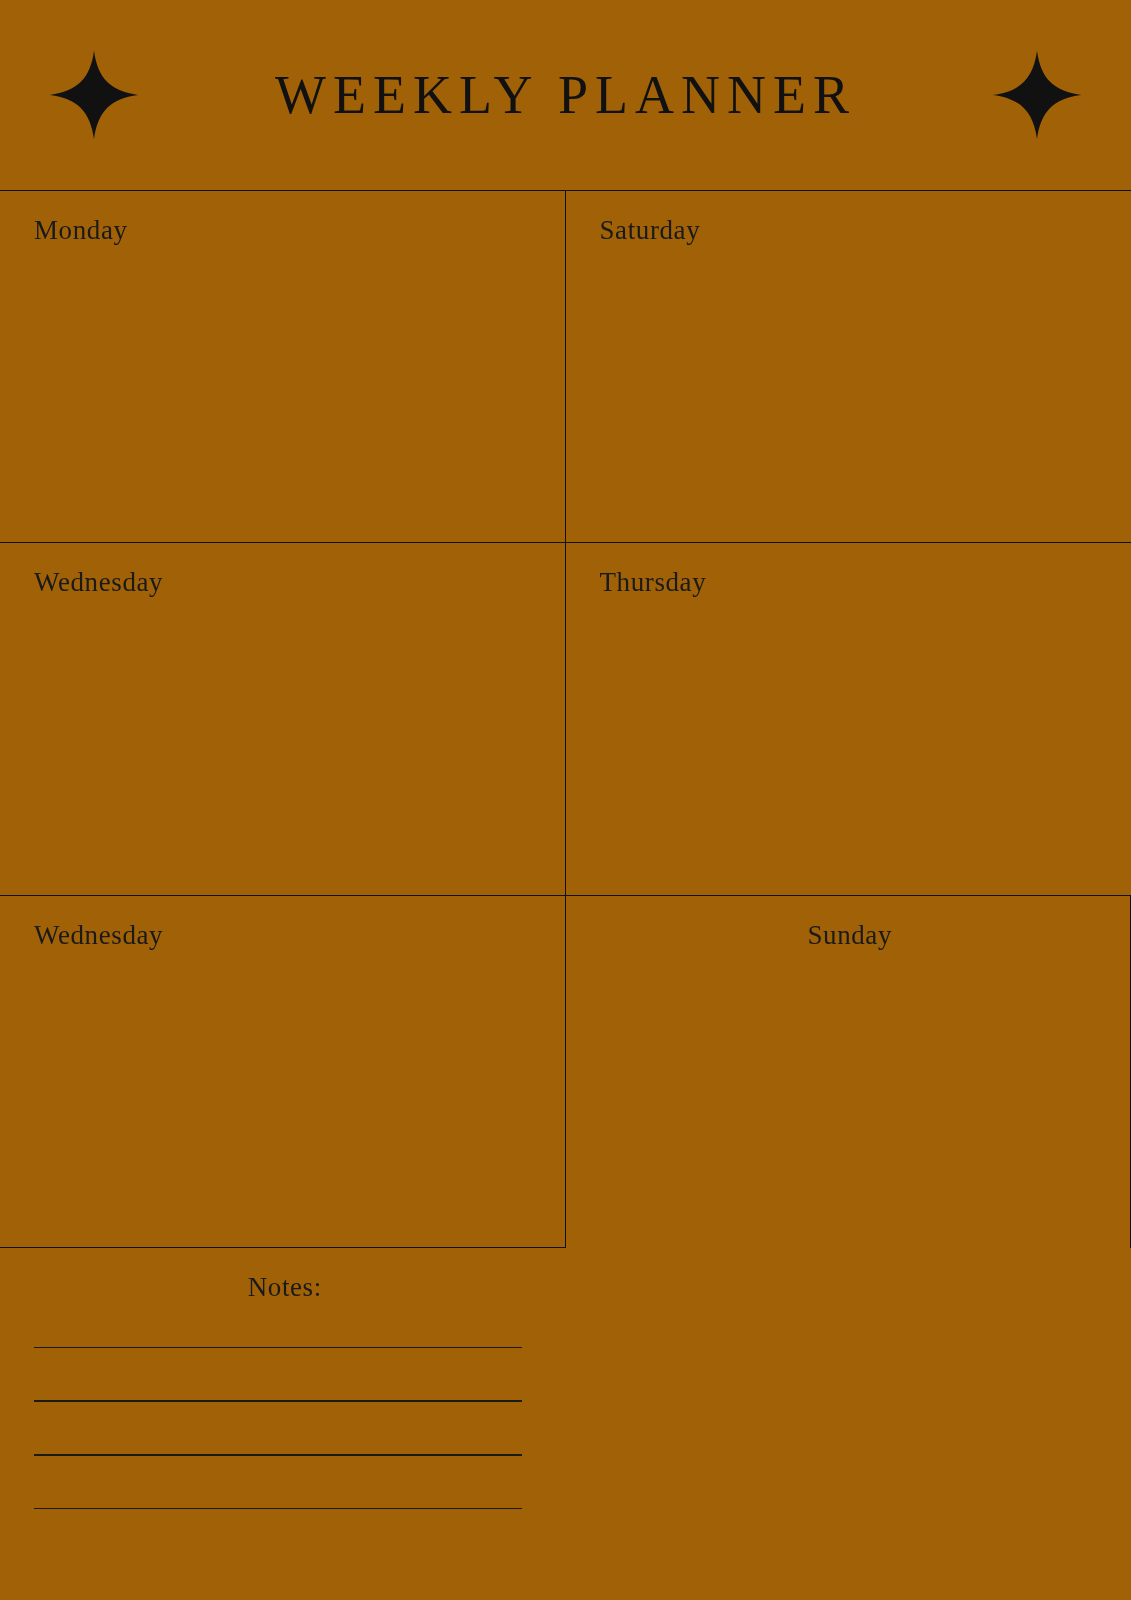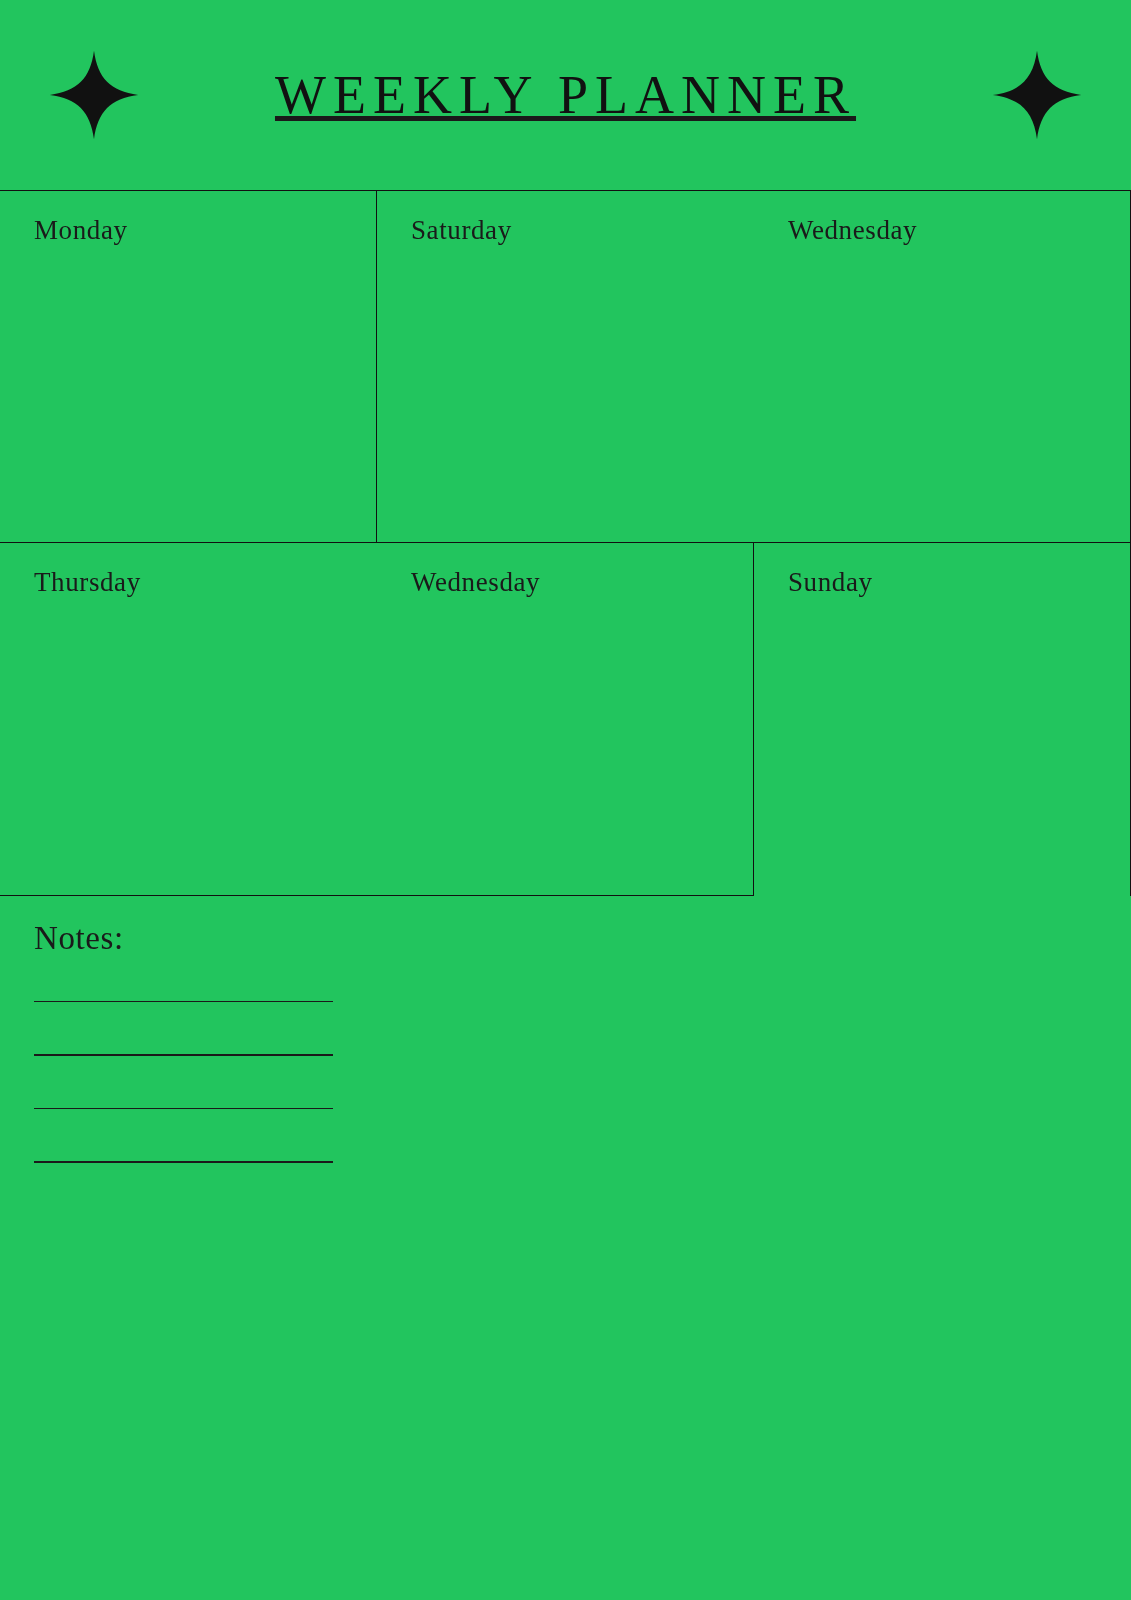--- a/index.html
+++ b/index.html
@@ -4,26 +4,25 @@
 <style>
   html, body {
     margin: 0;
     padding: 0;
     background: #ffffff;
   }
   .page {
     position: relative;
     width: 1131px;
     height: 1600px;
-    background: #22c55e;
+    background: #a16207;
     font-family: "Liberation Serif", "DejaVu Serif", serif;
     color: #1a1a1a;
     box-sizing: border-box;
     overflow: hidden;
-    text-decoration: underline;
   }
 
   
   .header {
     position: relative;
     height: 190px;
     display: flex;
     align-items: center;
     justify-content: center;
   }
@@ -49,43 +48,44 @@
 
   
   .grid {
     position: absolute;
     left: 0;
     right: 0;
     top: 190px;
     bottom: 0;
     border-top: 1.6px solid #111111;
     display: grid;
-    grid-template-columns: 1fr 1fr 1fr;
+    grid-template-columns: 1fr 1fr;
     grid-template-rows: 1fr 1fr 1fr 1fr;
   }
   .cell {
     position: relative;
     padding: 24px 30px 0 34px;
     box-sizing: border-box;
     border-bottom: 1.6px solid #111111;
   }
   .cell.left-col {
     border-right: 1.6px solid #111111;
   }
   .cell.last-row {
     border-bottom: none;
+    text-align: center;
   }
   .day-label {
     font-size: 27px;
     letter-spacing: 0.6px;
     color: #1a1a1a;
     font-weight: 400;
   }
   .notes-label {
-    font-size: 33px;
+    font-size: 27px;
     letter-spacing: 0.6px;
     color: #1a1a1a;
     font-weight: 400;
   }
   .note-lines {
     margin-top: 44px;
     padding-right: 14px;
   }
   .note-line {
     height: 1.6px;

